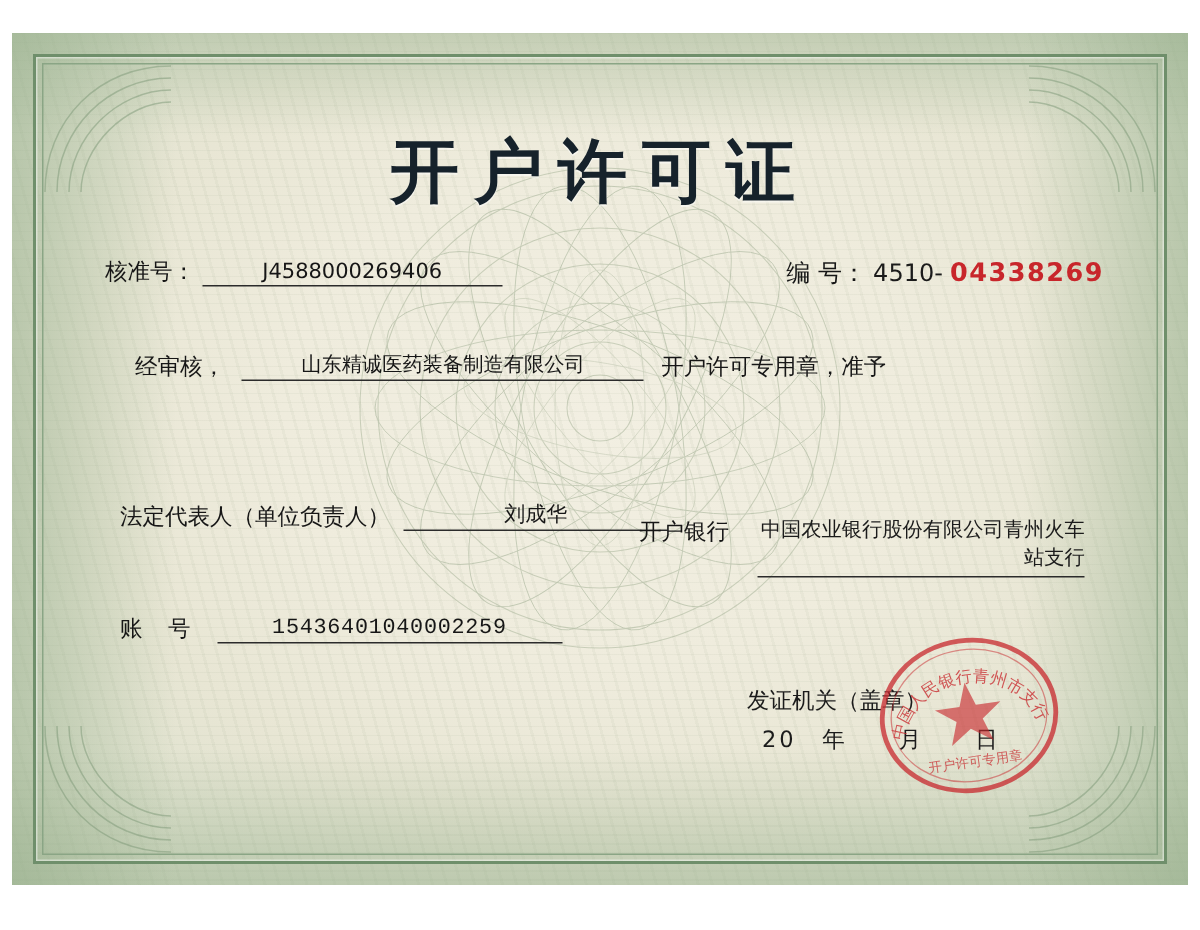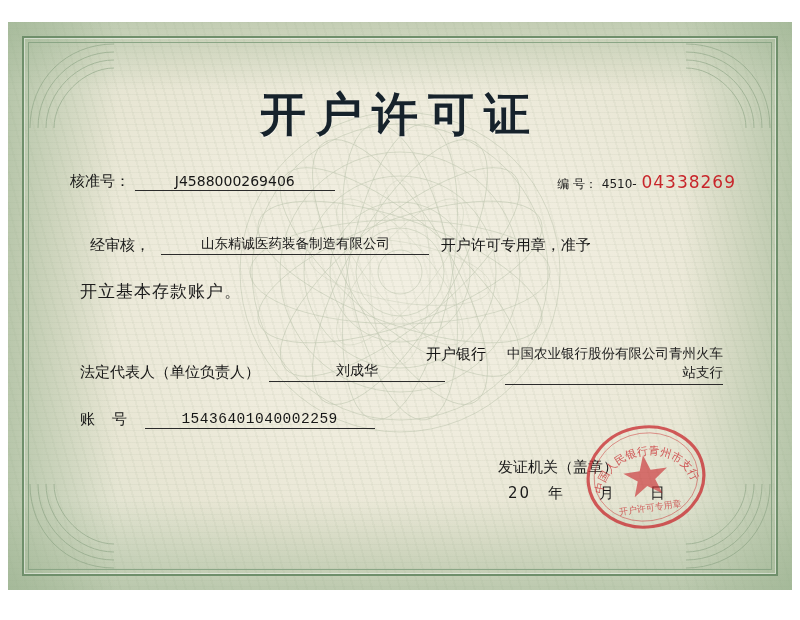--- a/index.html
+++ b/index.html
@@ -143,39 +143,39 @@
     color: #161616;
     vertical-align: bottom;
     padding-bottom: 1px;
   }
 
   
   .approval-row { left: 62px; top: 150px; }
   .approval-row .value-line { min-width: 200px; }
 
   .serial-row { right: 56px; top: 150px; text-align: right; }
-  .serial-prefix { font-size: 12px; }
+  .serial-prefix { font-size: 16px; }
   .serial-red {
     color: #c8262b;
     font-size: 17px;
     letter-spacing: 1px;
-    font-weight: 400;
+    font-weight: 700;
   }
 
   
   .body-line1 { left: 82px; top: 212px; font-size: 17px; }
   .body-line1 .value-line {
     min-width: 268px;
     font-size: 13.5px;
     margin: 0 6px;
   }
   .body-line2 { left: 72px; top: 258px; font-size: 17px; letter-spacing: 1px; }
 
   
-  .rep-row { left: 72px; top: 340px; font-size: 16px; }
+  .rep-row { left: 72px; top: 312px; font-size: 16px; }
   .rep-row .value-line { min-width: 176px; margin-left: 4px; font-size: 14px; }
 
   .bank-row { left: 418px; top: 322px; font-size: 16px; }
   .bank-name {
     display: inline-block;
     width: 218px;
     font-size: 13.5px;
     line-height: 19px;
     vertical-align: top;
     border-bottom: 1px solid #2b2b2b;
@@ -298,21 +298,20 @@
         <span class="serial-prefix">4510-</span>
         <span class="serial-red">04338269</span>
       </div>
 
       <div class="row body-line1">
         <span class="label">经审核，</span>
         <span class="value-line">山东精诚医药装备制造有限公司</span>
         <span class="label">开户许可专用章，准予</span>
       </div>
 
-      <div class="row body-line2">开立基本存款账户。</div>
 
       <div class="row rep-row">
         <span class="label">法定代表人（单位负责人）</span>
         <span class="value-line">刘成华</span>
       </div>
 
       <div class="row bank-row">
         <span class="label">开户银行</span>
         <span class="bank-name">中国农业银行股份有限公司青州火车站支行</span>
       </div>

